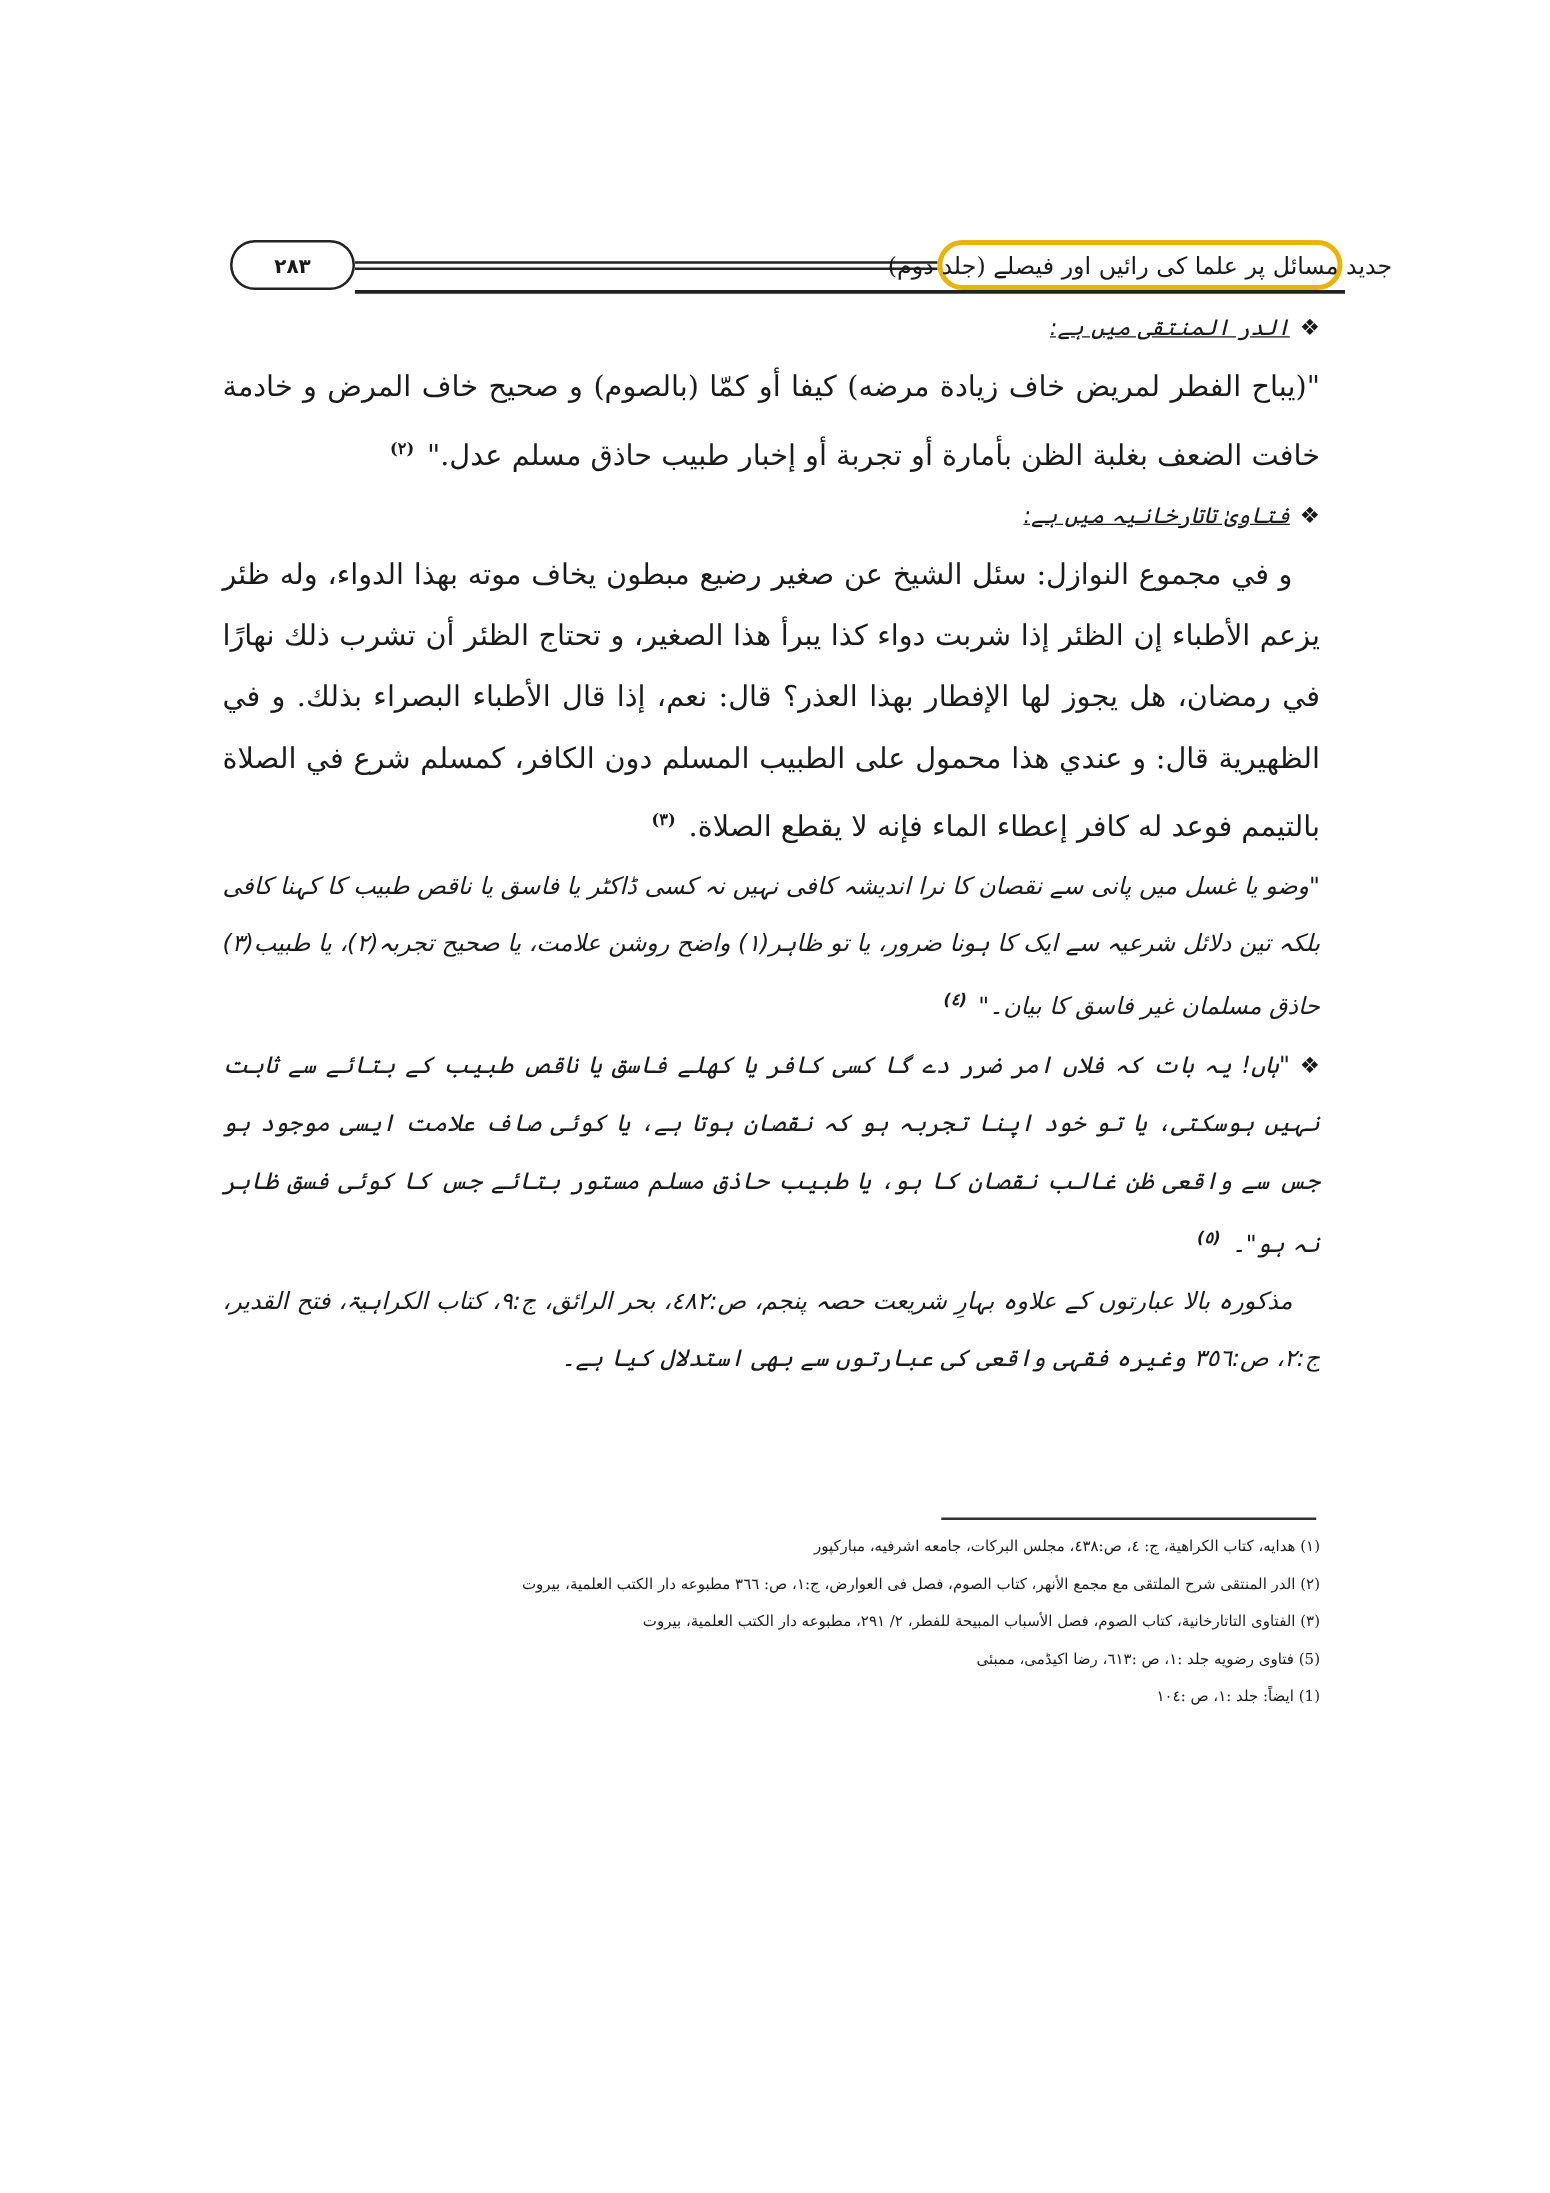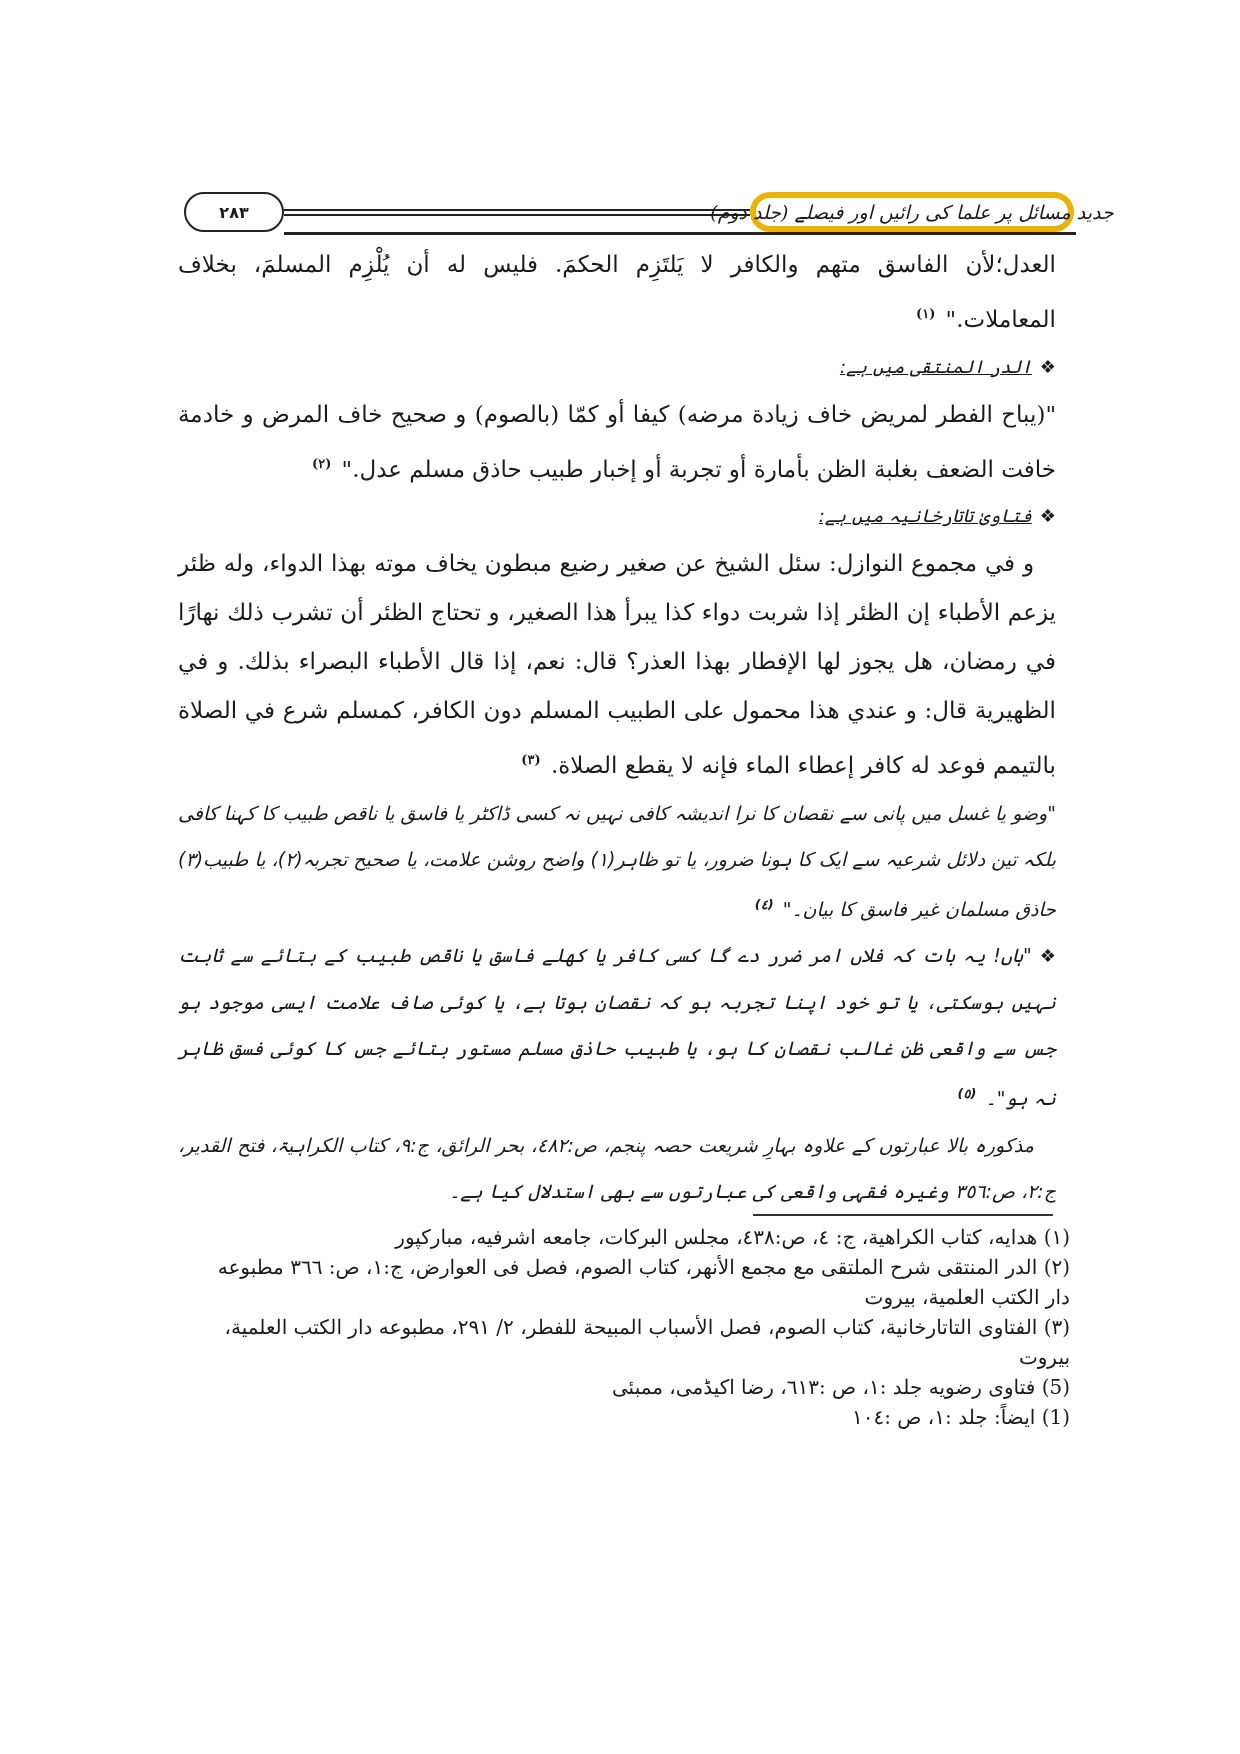--- a/index.html
+++ b/index.html
@@ -7,22 +7,22 @@
 
     .header { position: absolute; top: 192px; left: 184px; width: 890px; height: 44px; }
     .page-box {
       position: absolute; left: 0; top: 0; width: 100px; height: 40px;
       border: 2px solid #222; border-radius: 20px; box-sizing: border-box;
       font-family: "DejaVu Sans", sans-serif; font-size: 16px; font-weight: bold;
       display: flex; align-items: center; justify-content: center; direction: rtl;
     }
     .title-box {
       position: absolute; right: 0; top: 0; width: 324px; height: 40px;
-      border: 6px solid #eab308; border-radius: 20px; box-sizing: border-box;
-      font-family: "DejaVu Serif", serif; font-size: 19px; font-style: italic;
+      border: 4px solid #eab308; border-radius: 20px; box-sizing: border-box;
+      font-family: "DejaVu Serif", serif; font-size: 19px; 
       display: flex; align-items: center; justify-content: center; direction: rtl; white-space: nowrap;
     }
     .rule-top { position: absolute; left: 100px; right: 324px; top: 17px; height: 0; border-top: 2px solid #222; }
     .rule-bot { position: absolute; left: 100px; right: 324px; top: 22px; height: 0; border-top: 2px solid #222; }
     .rule-full1 { position: absolute; left: 100px; right: -2px; top: 40px; border-top: 3px solid #222; }
 
     .content {
       position: absolute; top: 240px; left: 178px; width: 878px;
       direction: rtl; text-align: justify;
     }
@@ -32,38 +32,37 @@
     .urdu {
       font-family: "DejaVu Sans", sans-serif; font-size: 19px; line-height: 46px; margin: 0; font-style: italic;
     }
     .heading { font-family: "DejaVu Sans", sans-serif; font-size: 18px; line-height: 46px; margin: 0; font-style: italic; text-decoration: underline; }
     .bullet { font-size: 18px; margin-left: 8px; display: inline-block; }
     .indent { padding-right: 0; text-indent: 22px; }
     .fnref { font-size: 13px; font-weight: bold; vertical-align: super; margin-right: 3px; }
 
     .fn-sep { position: absolute; top: 1214px; left: 753px; width: 300px; border-top: 2px solid #333; }
     .footnotes {
-      position: absolute; top: 1222px; left: 192px; width: 878px; direction: rtl;
-      font-family: "DejaVu Serif", serif; font-size: 20px; line-height: 30px;
+      position: absolute; top: 1222px; left: 178px; width: 878px; direction: rtl;
+      font-family: "DejaVu Serif", serif; font-size: 12px; line-height: 30px;
     }
     .footnotes p { margin: 0; }
   </style>
 </head>
 <body>
 
 <div class="header">
   <div class="page-box">٢٨٣</div>
   <div class="rule-top"></div>
   <div class="rule-bot"></div>
   <div class="rule-full1"></div>
   <div class="title-box">جدید مسائل پر علما کی رائیں اور فیصلے (جلد دوم)</div>
 </div>
 
 <div class="content">
-  <p class="arabic"><span>العدل؛لأن الفاسق متهم والكافر لا يَلتَزِم الحكمَ. فليس له أن يُلْزِم المسلمَ، بخلاف المعاملات."</span> <span class="fnref">(١)</span></p>
 
   <p class="heading"><span class="bullet">❖</span><span>الدر المنتقی میں ہے:</span></p>
 
   <p class="arabic"><span>"(يباح الفطر لمريض خاف زيادة مرضه) كيفا أو كمّا (بالصوم) و صحيح خاف المرض و خادمة خافت الضعف بغلبة الظن بأمارة أو تجربة أو إخبار طبيب حاذق مسلم عدل."</span> <span class="fnref">(٢)</span></p>
 
   <p class="heading"><span class="bullet">❖</span><span>فتاویٰ تاتارخانیہ میں ہے:</span></p>
 
   <p class="arabic indent"><span>و في مجموع النوازل: سئل الشيخ عن صغير رضيع مبطون يخاف موته بهذا الدواء، وله ظئر يزعم الأطباء إن الظئر إذا شربت دواء كذا يبرأ هذا الصغير، و تحتاج الظئر أن تشرب ذلك نهارًا في رمضان، هل يجوز لها الإفطار بهذا العذر؟ قال: نعم، إذا قال الأطباء البصراء بذلك. و في الظهيرية قال: و عندي هذا محمول على الطبيب المسلم دون الكافر، كمسلم شرع في الصلاة بالتيمم فوعد له كافر إعطاء الماء فإنه لا يقطع الصلاة.</span> <span class="fnref">(٣)</span></p>
 
 

